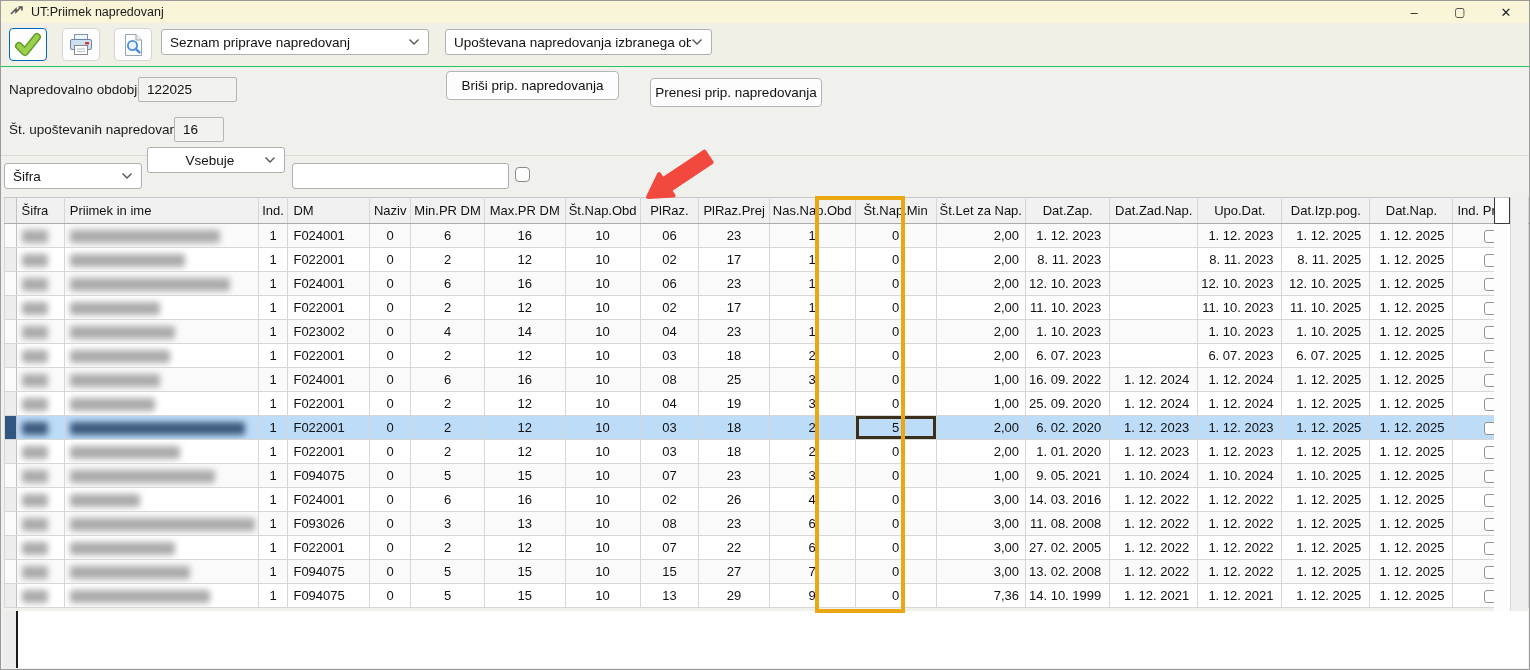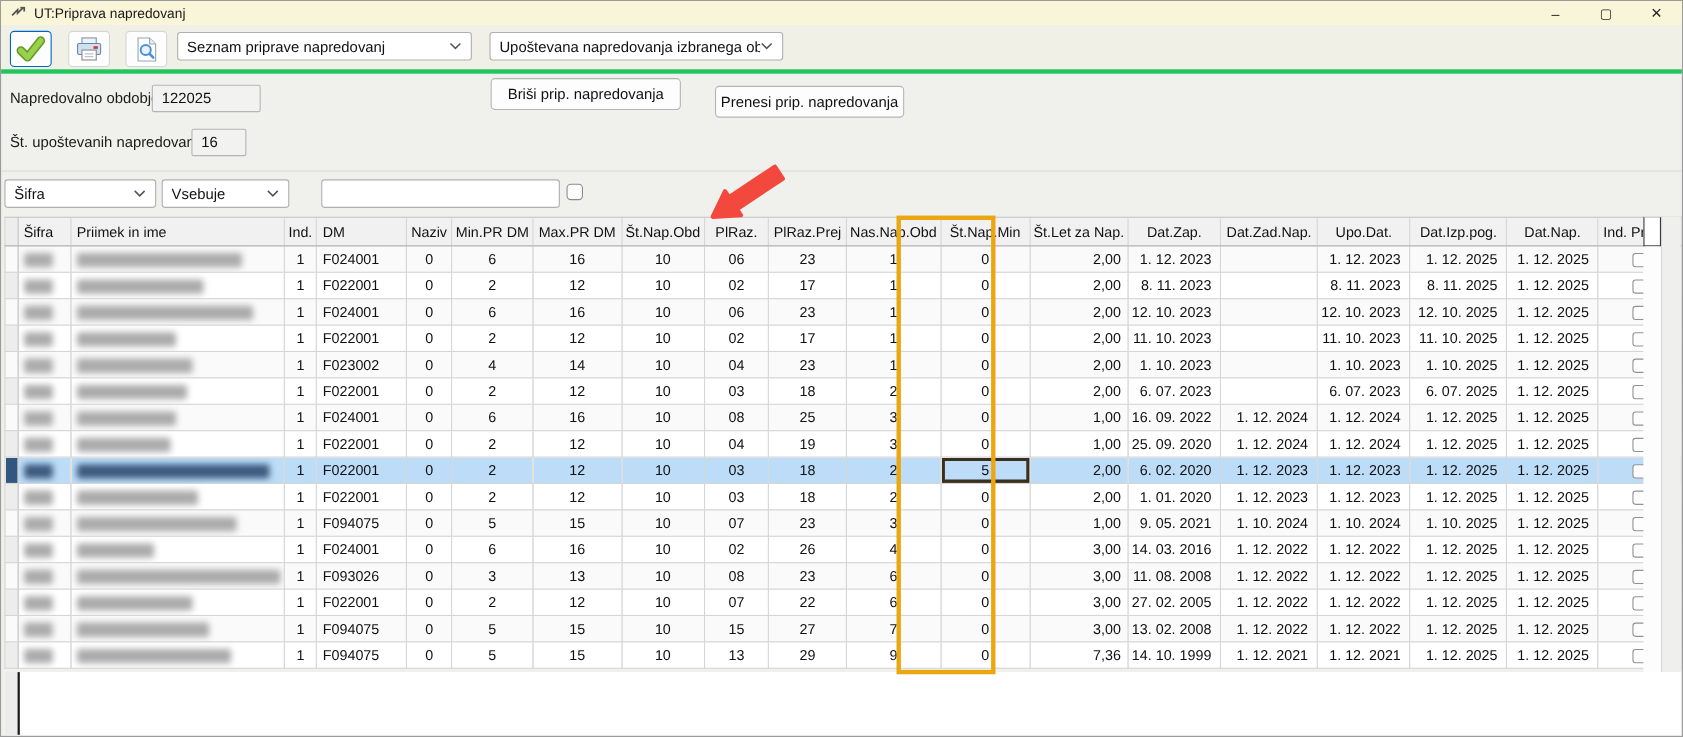--- a/index.html
+++ b/index.html
@@ -10,21 +10,21 @@
 
   
   .titlebar { position:absolute; left:0; top:0; width:100%; height:22px; background:#f8f5d8; display:flex; align-items:center; }
   .titlebar .app-icon { margin-left:9px; width:14px; height:12px; }
   .titlebar .title { margin-left:7px; font-size:12.5px; color:#1a1a1a; }
   .win-controls { position:absolute; right:0; top:0; height:22px; display:flex; }
   .win-btn { width:46px; height:22px; display:flex; align-items:center; justify-content:center; font-size:13px; color:#222; cursor:default; }
   .win-btn.max { font-size:12px; }
 
   
-  .toolbar { position:absolute; left:0; top:22px; width:100%; height:44px; background:#f1f0e6; border-bottom:4px solid #22c55e; }
+  .toolbar { position:absolute; left:0; top:22px; width:100%; height:44px; background:#f1f0e6; border-bottom:1px solid #22c55e; }
   .tool-btn { position:absolute; top:5px; width:38px; height:33px; background:#fdfdfd; border:1px solid #d5d5d5; border-radius:4px; display:flex; align-items:center; justify-content:center; }
   .tool-btn.focused { border:1.5px solid #0067c0; }
   .combo { position:absolute; height:26px; background:#fff; border:1px solid #b0b0b0; border-radius:3px; display:flex; align-items:center; padding:0 8px; }
   .combo .combo-text { flex:1; font-size:13.5px; white-space:nowrap; overflow:hidden; }
   .combo svg { flex:none; }
 
   
   .flabel { position:absolute; font-size:13.5px; color:#1a1a1a; white-space:nowrap; }
   .ro-box { position:absolute; height:25px; background:#f2f2f0; border:1px solid #b5b5b5; border-radius:2px; font-size:13.5px; color:#111; padding:0 8px; font-family:inherit; }
   .form-sep { position:absolute; left:0; width:100%; height:1px; background:#dcdcd6; }
@@ -70,21 +70,21 @@
 </head>
 <body>
 
 <div id="window">
 
   <div class="titlebar">
     <svg class="app-icon" viewBox="0 0 14 12">
       <path d="M1 8 L6 3 L6 6 L11 1" stroke="#555" stroke-width="1.6" fill="none"></path>
       <path d="M8.5 1 L12 1 L12 4.5" stroke="#555" stroke-width="1.6" fill="none"></path>
     </svg>
-    <span class="title">UT:Priprava napredovanj</span>
+    <span class="title">UT:Priimek napredovanj</span>
     <div class="win-controls">
       <div class="win-btn">
           <span>–</span>
         </div>
       <div class="win-btn max">
           <span>▢</span>
         </div>
       <div class="win-btn">
           <span>✕</span>
         </div>
@@ -140,21 +140,21 @@
   <div class="push-btn" style="left:649px; top:77px; width:172px;">Prenesi prip. napredovanja</div>
 
   <div class="form-sep" style="top:154px;"></div>
 
   <div class="combo" style="left:3px; top:162px; width:138px;">
     <span class="combo-text">Šifra</span>
     <svg width="12" height="8" viewBox="0 0 12 8">
         <path d="M1.5 1.5 L6 6 L10.5 1.5" fill="none" stroke="#555" stroke-width="1.4"></path>
       </svg>
   </div>
-  <div class="combo" style="left:146px; top:162px; width:116px;">
+  <div class="combo" style="left:146px; top:146px; width:138px;text-align:center;">
     <span class="combo-text">Vsebuje</span>
     <svg width="12" height="8" viewBox="0 0 12 8">
         <path d="M1.5 1.5 L6 6 L10.5 1.5" fill="none" stroke="#555" stroke-width="1.4"></path>
       </svg>
   </div>
   <input class="filter-input" style="left: 291px; top: 162px; width: 217px;" value="">
   <div class="check" style="left:514px; top:166px;"></div>
 
   <div class="grid-wrap">
     <table>

